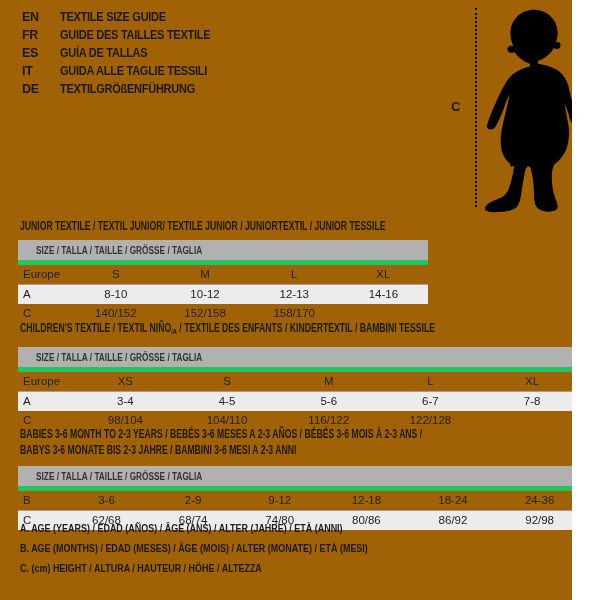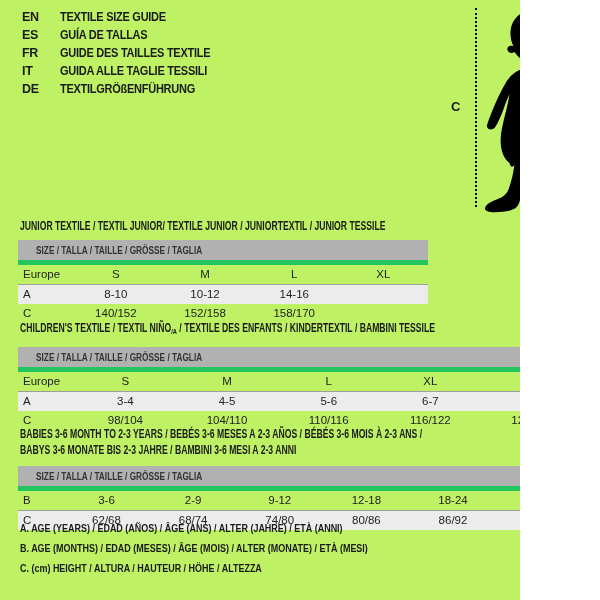--- a/index.html
+++ b/index.html
@@ -1,16 +1,16 @@
 <!DOCTYPE html>
 <html><head>
 <meta charset="utf-8">
 <style>
   html,body{margin:0;padding:0;background:#fff;}
-  .canvas{position:relative;width:520px;height:600px;background:#bef264;overflow:hidden;
+  .canvas{position:relative;width:572px;height:600px;background:#a16207;overflow:hidden;
           font-family:"Liberation Sans",sans-serif;color:#1a1a1a;}
 
   
   .lang-list{position:absolute;left:22px;top:8px;}
   .lang-row{display:flex;height:18px;line-height:18px;font-size:12.5px;font-weight:bold;letter-spacing:-0.3px;}
   .lang-code{width:38px;flex:0 0 38px;}
   .cond88{display:inline-block;transform:scaleX(0.88);transform-origin:0 50%;white-space:nowrap;}
 
   
   .figure{position:absolute;left:0;top:0;width:600px;height:215px;}
@@ -46,26 +46,26 @@
 <body>
 
 <div class="canvas">
 
   <div class="lang-list">
     <div class="lang-row">
       <span class="lang-code">EN</span>
       <span class="cond88">TEXTILE SIZE GUIDE</span>
     </div>
     <div class="lang-row">
+      <span class="lang-code">FR</span>
+      <span class="cond88">GUIDE DES TAILLES TEXTILE</span>
+    </div>
+    <div class="lang-row">
       <span class="lang-code">ES</span>
       <span class="cond88">GUÍA DE TALLAS</span>
-    </div>
-    <div class="lang-row">
-      <span class="lang-code">FR</span>
-      <span class="cond88">GUIDE DES TAILLES TEXTILE</span>
     </div>
     <div class="lang-row">
       <span class="lang-code">IT</span>
       <span class="cond88">GUIDA ALLE TAGLIE TESSILI</span>
     </div>
     <div class="lang-row">
       <span class="lang-code">DE</span>
       <span class="cond88">TEXTILGRÖßENFÜHRUNG</span>
     </div>
   </div>
@@ -96,55 +96,56 @@
       <div class="td lbl">Europe</div>
       <div class="td">S</div>
       <div class="td">M</div>
       <div class="td">L</div>
       <div class="td">XL</div>
     </div>
     <div class="tr gray">
       <div class="td lbl">A</div>
       <div class="td">8-10</div>
       <div class="td">10-12</div>
+      <div class="td">12-13</div>
       <div class="td">14-16</div>
     </div>
     <div class="tr">
       <div class="td lbl">C</div>
       <div class="td">140/152</div>
       <div class="td">152/158</div>
       <div class="td">158/170</div>
     </div>
   </div>
 
   <div class="sec-title" style="top:320px;"><span>CHILDREN'S TEXTILE / TEXTIL NIÑO</span><sub class="subA">/A</sub><span> / TEXTILE DES ENFANTS / KINDERTEXTIL / BAMBINI TESSILE</span></div>
   <div class="table t-children" style="left:18px;top:347px;width:565px;">
     <div class="bar">
       <span class="condensed">SIZE / TALLA / TAILLE / GRÖSSE / TAGLIA</span>
     </div>
     <div class="tr first">
       <div class="td lbl">Europe</div>
+      <div class="td">XS</div>
       <div class="td">S</div>
       <div class="td">M</div>
       <div class="td">L</div>
       <div class="td">XL</div>
     </div>
     <div class="tr gray">
       <div class="td lbl">A</div>
       <div class="td">3-4</div>
       <div class="td">4-5</div>
       <div class="td">5-6</div>
       <div class="td">6-7</div>
       <div class="td">7-8</div>
     </div>
     <div class="tr">
       <div class="td lbl">C</div>
       <div class="td">98/104</div>
       <div class="td">104/110</div>
-      <div class="td">110/116</div>
       <div class="td">116/122</div>
       <div class="td">122/128</div>
     </div>
   </div>
 
   <div class="sec-title" style="top:426px;">
     <div>BABIES 3-6 MONTH TO 2-3 YEARS / BEBÉS 3-6 MESES A 2-3 AÑOS / BÉBÉS 3-6 MOIS À 2-3 ANS /</div>
     <div>BABYS 3-6 MONATE BIS 2-3 JAHRE / BAMBINI 3-6 MESI A 2-3 ANNI</div>
   </div>
   <div class="table t-babies" style="left:18px;top:466px;width:565px;">

